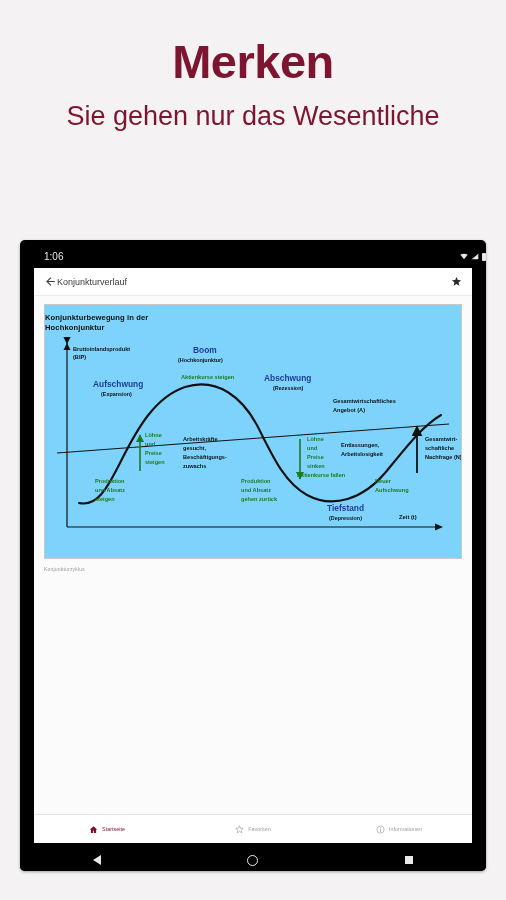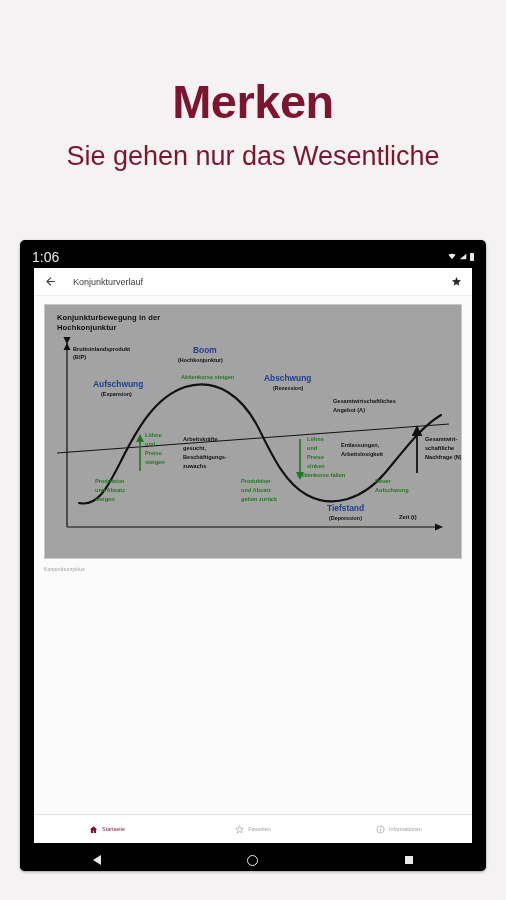--- a/index.html
+++ b/index.html
@@ -9,68 +9,68 @@
     font-family:"Liberation Sans", sans-serif;
     overflow:hidden;
     position:relative;
   }
   
   .promo{
     position:absolute;left:0;top:0;width:506px;height:232px;
     display:flex;flex-direction:column;align-items:center;justify-content:flex-start;
   }
   .promo-title{
-    margin-top:78px;
+    margin-top:38px;
     font-size:47px;font-weight:bold;color:#7d1530;letter-spacing:-0.5px;
     line-height:1;
   }
   .promo-sub{
     margin-top:18px;
     font-size:27px;color:#7d1530;font-weight:400;line-height:1;
   }
   
   .device{
     position:absolute;left:20px;top:240px;width:466px;height:631px;
     background:#000;border-radius:5px;
     box-shadow:0 1px 3px rgba(0,0,0,.35);
     overflow:hidden;
   }
   .statusbar{
-    position:absolute;left:0;top:8px;width:466px;height:17px;
+    position:absolute;left:12px;top:8px;width:466px;height:17px;
     background:#000;color:#e8e8e8;
     display:flex;align-items:center;justify-content:space-between;
-    padding:0 12px;box-sizing:border-box;font-size:14px;
+    padding:0 12px;box-sizing:border-box;font-size:10px;
   }
   .status-icons{display:flex;align-items:center;gap:3px;}
   .ic-wifi{width:8px;height:7px;}
   .ic-sig{width:8px;height:7px;}
   .ic-bat{width:4px;height:8px;background:#e8e8e8;border-radius:1px;}
   
   .screen{
     position:absolute;left:14px;top:28px;width:438px;height:575px;
     background:#fafafa;overflow:hidden;
   }
   .appbar{
     height:28px;background:#ffffff;display:flex;align-items:center;
     padding:0 10px;box-sizing:border-box;
     border-bottom:1px solid #ececec;
   }
   .appbar .back{width:13px;height:13px;flex:0 0 auto;}
   .appbar .title{
-    margin-left:16px;font-size:9px;color:#3a3a3a;flex:1 1 auto;
+    font-size:9px;color:#3a3a3a;flex:1 1 auto;
   }
   .appbar .star{width:11px;height:11px;flex:0 0 auto;}
   .content{
     height:547px;background:#fbfbfb;position:relative;
     padding:8px 10px 0 10px;box-sizing:border-box;
   }
   .card{
-    background:#a3a3a3;border:1px solid #c9c9c9;
+    background:#7dd3fc;border:1px solid #c9c9c9;
     width:418px;height:255px;box-sizing:border-box;
-    position:relative;padding:8px 8px 0 12px;
+    position:relative;padding:8px 8px 0 0;
   }
   .fig-title{
     font-size:7.6px;font-weight:bold;color:#111;line-height:1.38;
     letter-spacing:.1px;
   }
   .svgwrap{position:absolute;left:0;top:26px;width:416px;height:226px;}
   .caption{
     margin-top:7px;font-size:5px;color:#9a9a9a;letter-spacing:.2px;
   }
   

